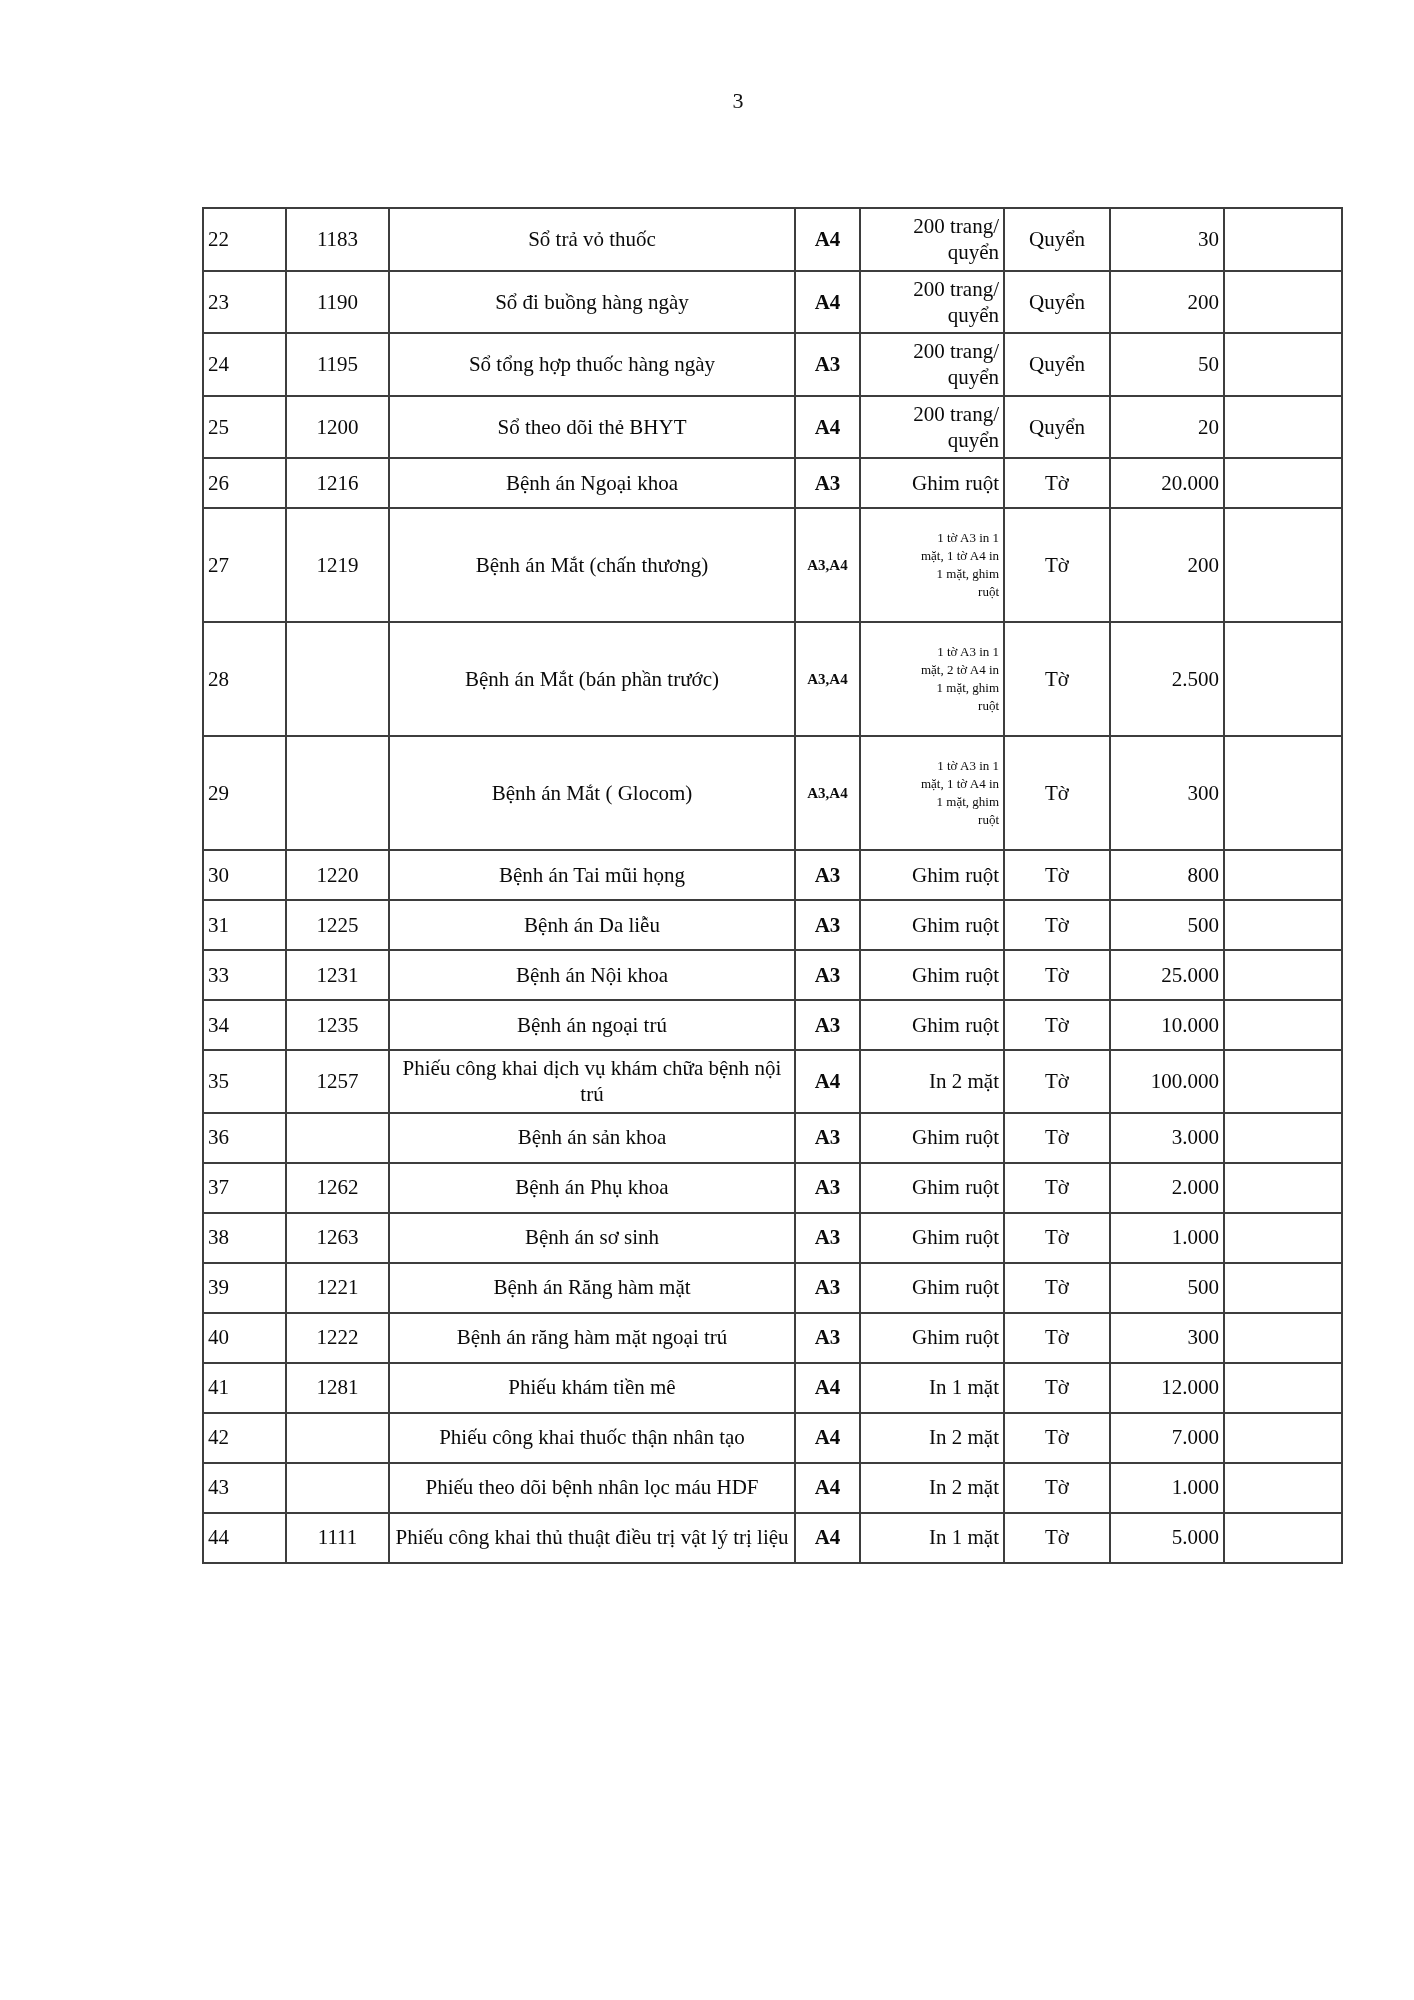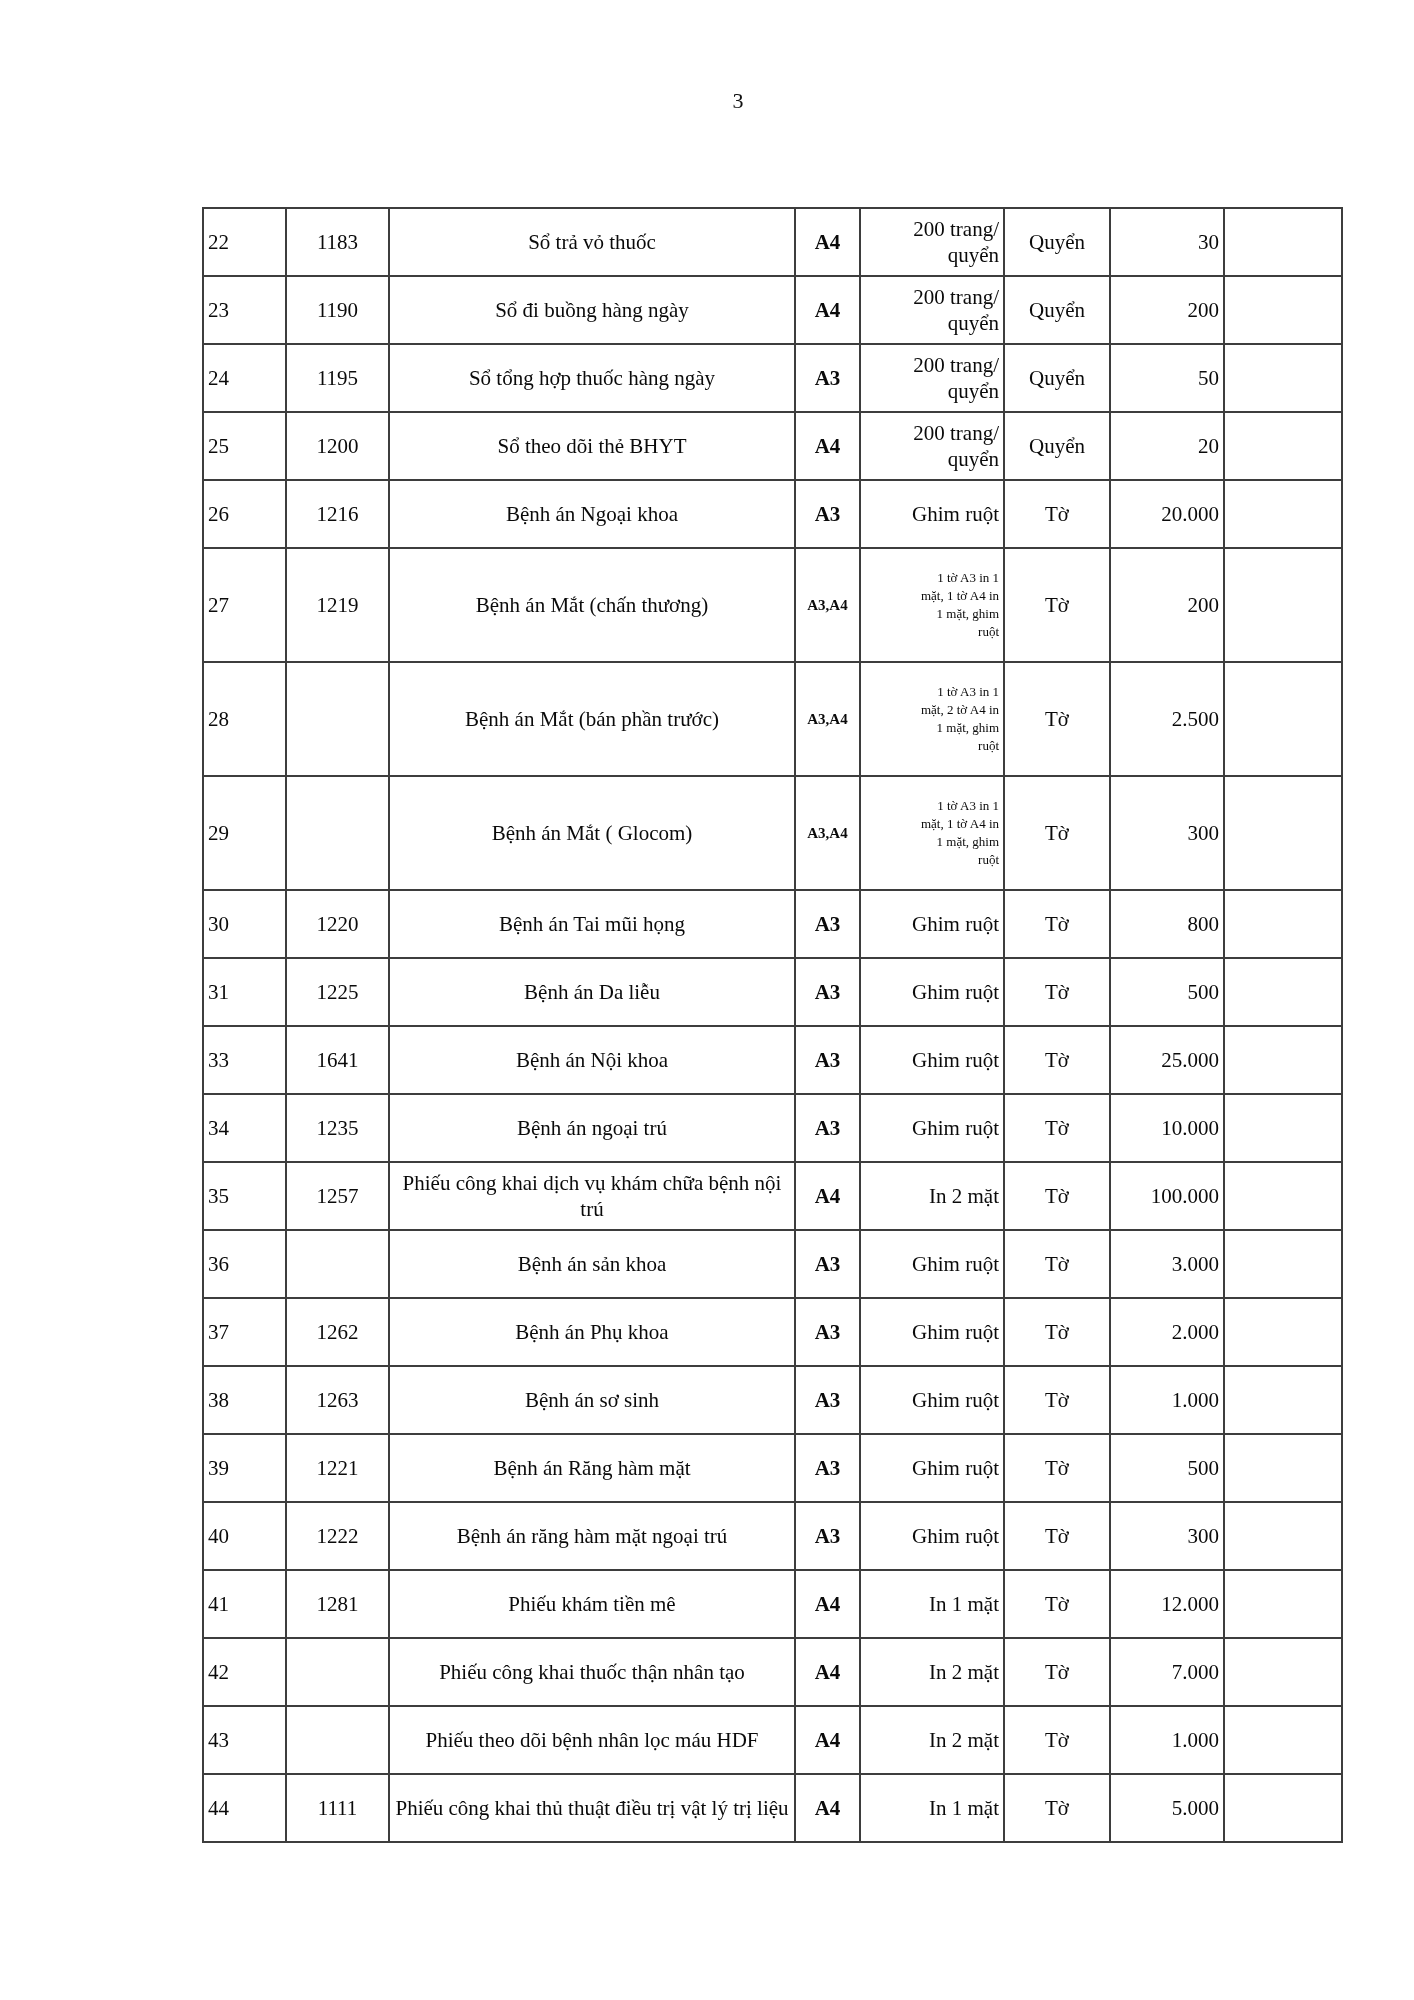--- a/index.html
+++ b/index.html
@@ -34,21 +34,21 @@
     table-layout: fixed;
   }
   table.forms td {
     border: 2px solid #3d3d3d;
     vertical-align: middle;
     font-size: 21px;
     line-height: 1.25;
     padding: 4px 4px;
     overflow: hidden;
   }
-  tr.row { height: 68px; }
+  tr.row { height: 50px; }
   tr.row.tall { height: 114px; }
   .c-stt  { text-align: left; }
   .c-code { text-align: center; padding-right: 12px; }
   .c-name { text-align: center; padding-left: 9px; padding-right: 10px; }
   .c-size { text-align: center; font-size: 20px; font-weight: bold; }
   .c-size.sm { font-size: 15px; }
   .c-spec {
     text-align: right;
     white-space: pre-line;
     font-size: 17px;
@@ -186,21 +186,21 @@
           <td class="c-code">1225</td>
           <td class="c-name">Bệnh án Da liễu</td>
           <td class="c-size">A3</td>
           <td class="c-spec">Ghim ruột</td>
           <td class="c-unit">Tờ</td>
           <td class="c-qty">500</td>
           <td class="c-note"></td>
         </tr>
         <tr class="row">
           <td class="c-stt">33</td>
-          <td class="c-code">1641</td>
+          <td class="c-code">1231</td>
           <td class="c-name">Bệnh án Nội khoa</td>
           <td class="c-size">A3</td>
           <td class="c-spec">Ghim ruột</td>
           <td class="c-unit">Tờ</td>
           <td class="c-qty">25.000</td>
           <td class="c-note"></td>
         </tr>
         <tr class="row">
           <td class="c-stt">34</td>
           <td class="c-code">1235</td>

